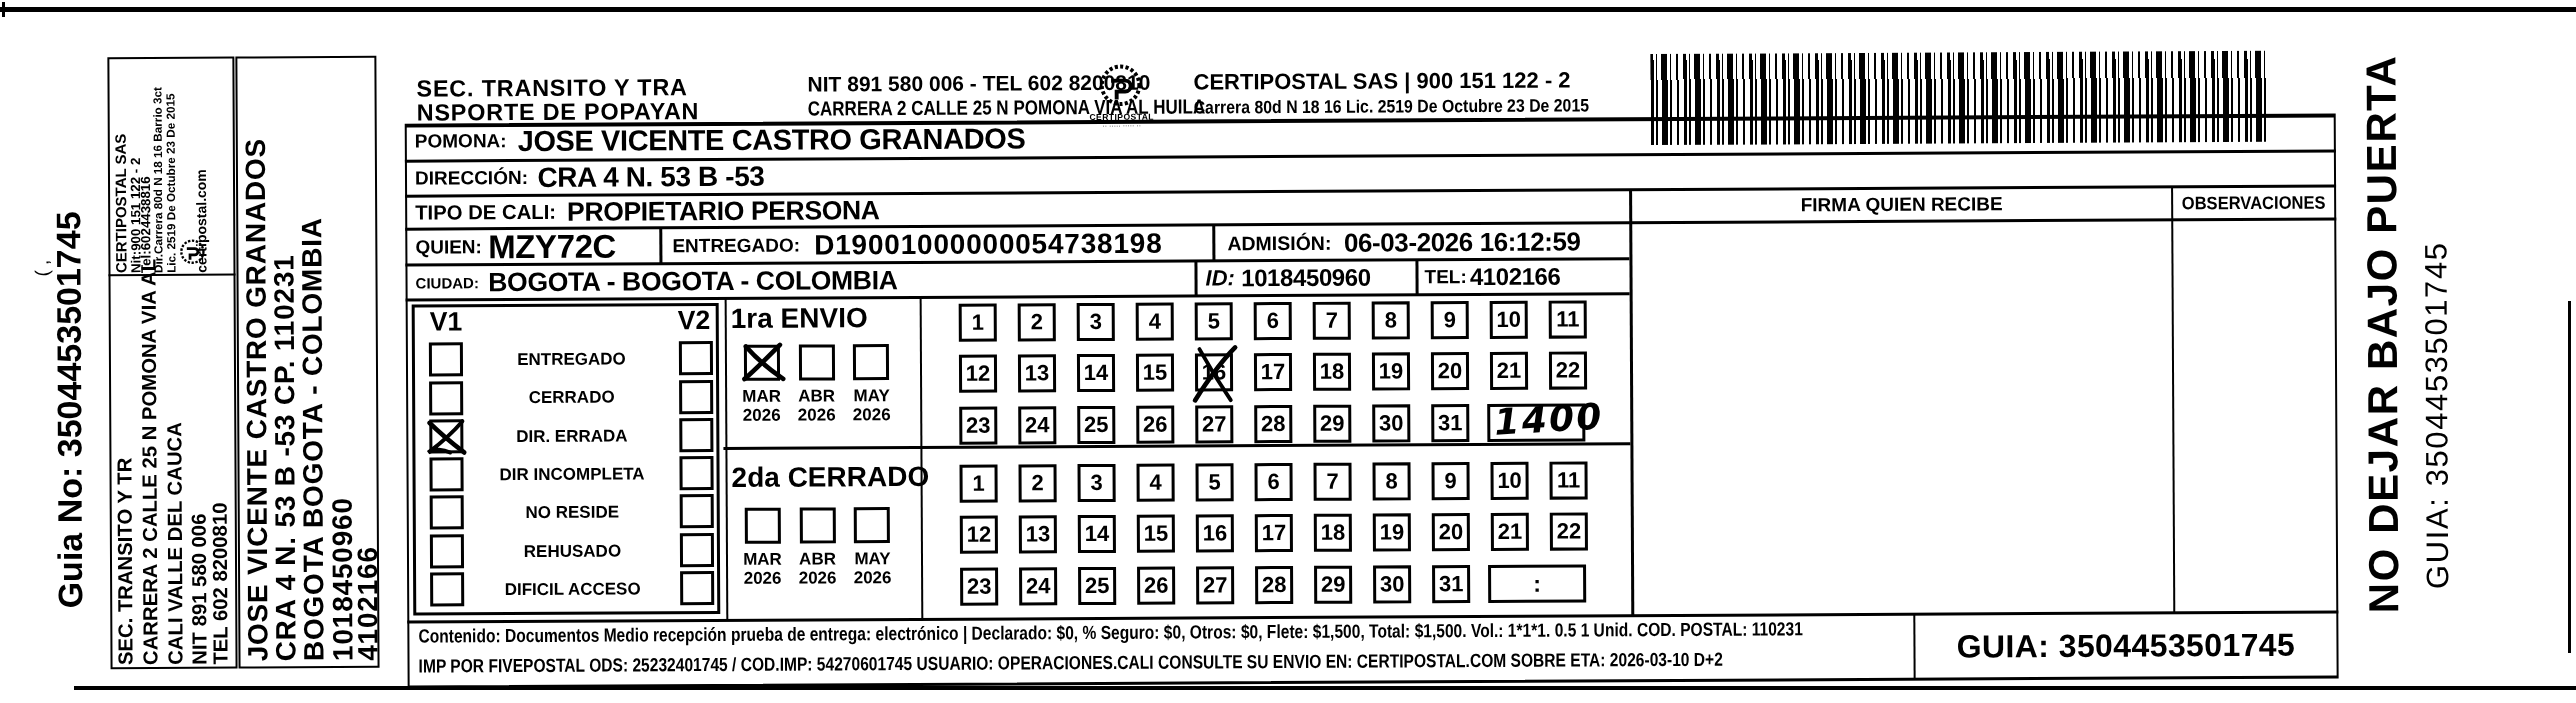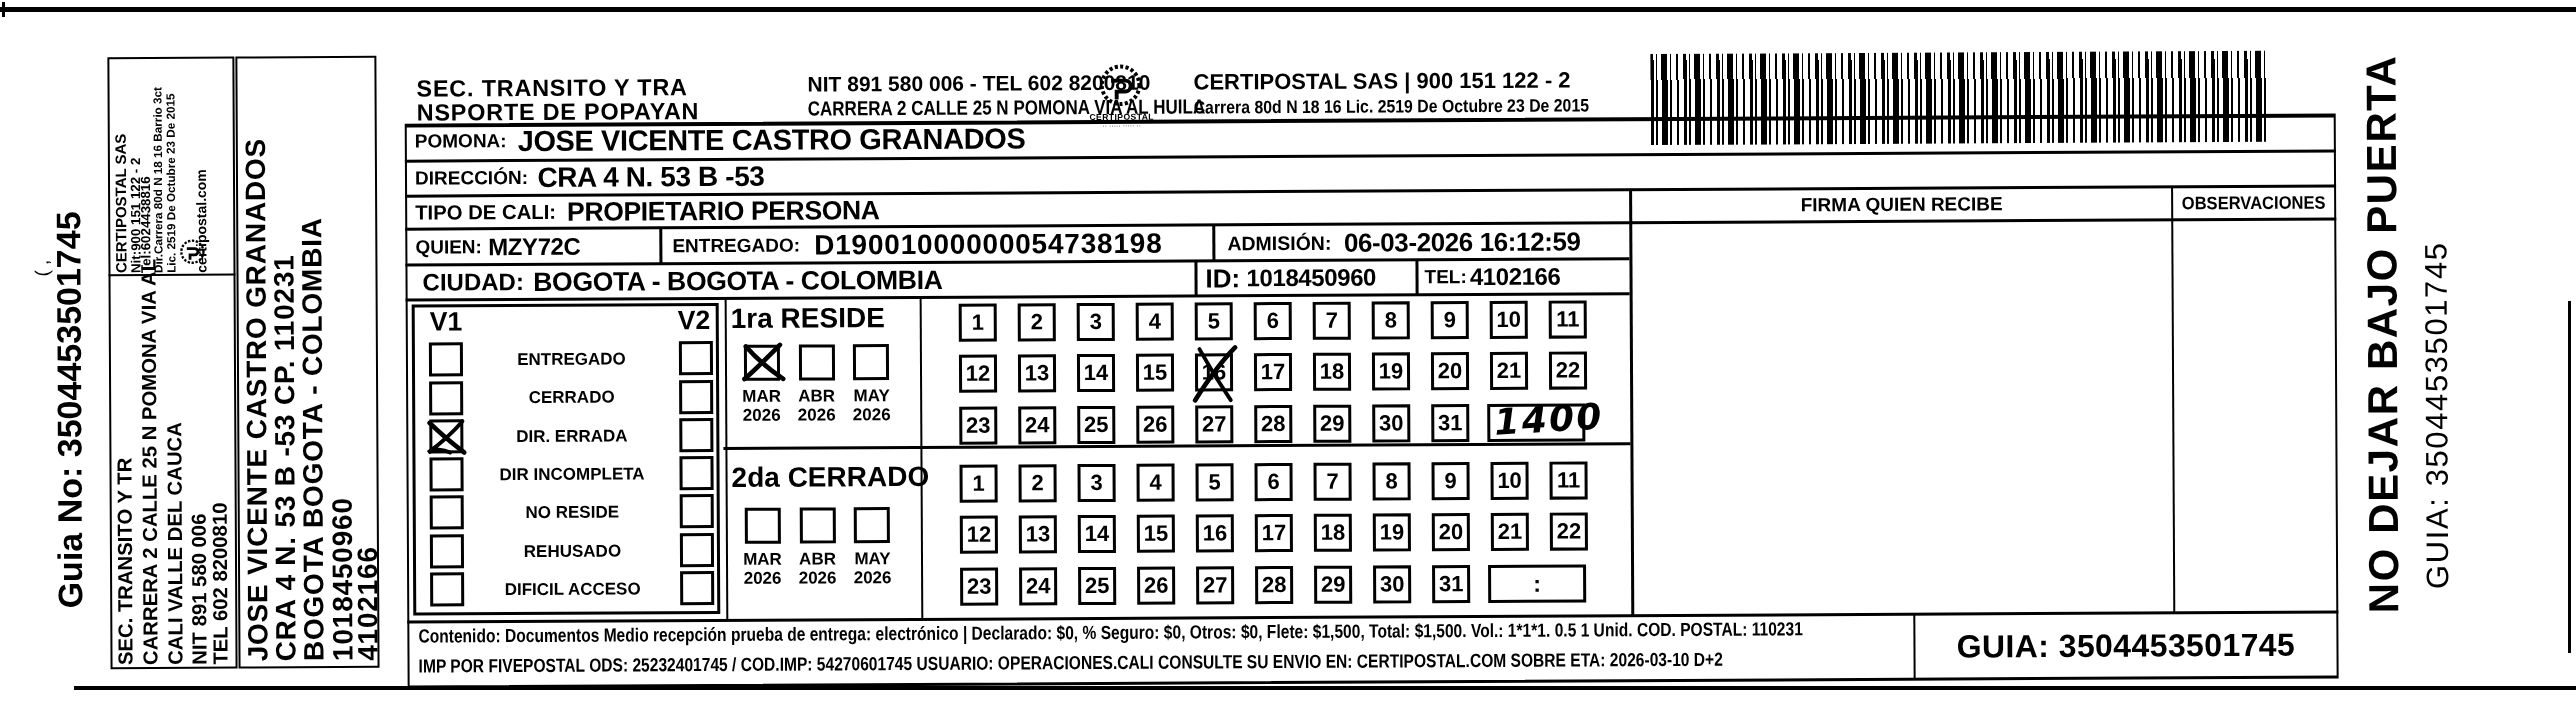--- a/index.html
+++ b/index.html
@@ -122,36 +122,36 @@
     <div class="cellrow" style="left:416px;top:158px;width:1203px;height:32px;gap:9.4px;">
       <span class="lbl" style="font-size:19px;">DIRECCIÓN:</span>
       <span class="val" style="font-size:28px;">CRA 4 N. 53 B -53</span>
     </div>
     <div class="cellrow" style="left:416px;top:193px;width:1203px;height:30.5px;gap:11px;">
       <span class="lbl" style="font-size:20.3px;">TIPO DE CALI:</span>
       <span class="val" style="font-size:26.6px;">PROPIETARIO PERSONA</span>
     </div>
     <div class="cellrow" style="left:416px;top:227px;width:238px;height:32px;gap:6.3px;">
       <span class="lbl" style="font-size:19px;">QUIEN:</span>
-      <span class="val" style="font-size:24px;">MZY72C</span>
+      <span class="val" style="font-size:33px;">MZY72C</span>
     </div>
     <div class="cellrow" style="left:673px;top:227px;width:531px;height:32px;gap:14px;">
       <span class="lbl" style="font-size:19px;">ENTREGADO:</span>
       <span class="val" style="font-size:28px;letter-spacing:0.8px;">D19001000000054738198</span>
     </div>
     <div class="cellrow" style="left:1228px;top:227px;width:395px;height:32px;gap:12.5px;">
       <span class="lbl" style="font-size:19.5px;">ADMISIÓN:</span>
       <span class="val" style="font-size:26px;">06-03-2026 16:12:59</span>
     </div>
     <div class="cellrow" style="left:416px;top:262px;width:774px;height:32px;gap:9.4px;">
-      <span class="lbl" style="font-size:24px;margin-left:7px;">CIUDAD:</span>
+      <span class="lbl" style="font-size:15px;">CIUDAD:</span>
       <span class="val" style="font-size:26.6px;">BOGOTA - BOGOTA - COLOMBIA</span>
     </div>
     <div class="cellrow" style="left:1206px;top:262px;width:203px;height:32px;gap:6.3px;">
-      <span class="lbl" style="font-size:26px;">ID:</span>
+      <span class="lbl" style="font-size:22px;font-style:italic;">ID:</span>
       <span class="val" style="font-size:24px;">1018450960</span>
     </div>
     <div class="cellrow" style="left:1425px;top:262px;width:199px;height:32px;gap:3.1px;">
       <span class="lbl" style="font-size:19px;">TEL:</span>
       <span class="val" style="font-size:24px;">4102166</span>
     </div>
 
     <div class="colhead" style="left:1633px;top:191px;width:539px;height:34px;font-size:19px;">FIRMA QUIEN RECIBE</div>
     <div class="colhead" style="left:2174px;top:191px;width:161px;height:34px;font-size:18px;transform:scaleX(0.92);">OBSERVACIONES</div>
 
@@ -181,21 +181,21 @@
     <div class="cb" style="left:679px;top:453px;"></div>
     <div class="cb" style="left:679px;top:491px;"></div>
     <div class="cb" style="left:679px;top:530px;"></div>
     <div class="cb" style="left:679px;top:568px;"></div>
 
     <svg class="mark" style="left:423px;top:409px;" width="47" height="47" viewBox="0 0 60 60">
       <path d="M8 12 C20 24 34 36 52 50" fill="none" stroke="#000" stroke-width="6" stroke-linecap="round"></path>
       <path d="M50 10 C38 24 22 38 6 50 C14 44 26 46 34 50" fill="none" stroke="#000" stroke-width="5" stroke-linecap="round"></path>
     </svg>
 
-    <div class="vtitle" style="left:731px;top:300px;">1ra RESIDE</div>
+    <div class="vtitle" style="left:731px;top:300px;">1ra ENVIO</div>
     <div class="mcb" style="left:744px;top:342px;"></div>
     <div class="mcb" style="left:799px;top:342px;"></div>
     <div class="mcb" style="left:853px;top:342px;"></div>
     <svg class="mark" style="left:738px;top:336px;" width="50" height="48" viewBox="0 0 64 62">
       <path d="M10 10 C22 24 38 38 58 52" fill="none" stroke="#000" stroke-width="6" stroke-linecap="round"></path>
       <path d="M54 8 C40 22 24 38 8 52" fill="none" stroke="#000" stroke-width="6" stroke-linecap="round"></path>
     </svg>
     <div class="mlabel" style="left:738px;top:384px;">MAR</div>
     <div class="mlabel" style="left:793px;top:384px;">ABR</div>
     <div class="mlabel" style="left:848px;top:384px;">MAY</div>

